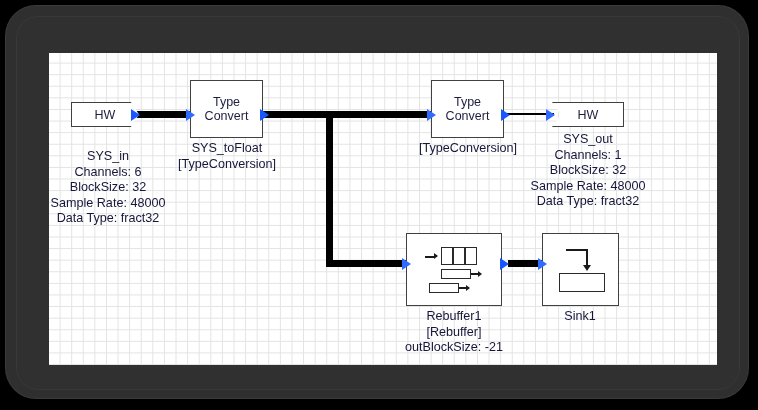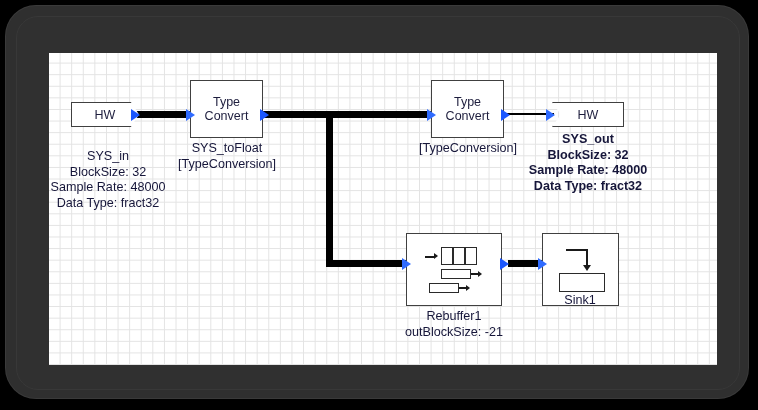--- a/index.html
+++ b/index.html
@@ -191,20 +191,21 @@
       <div class="wire-h" style="left:452px; top:60px; width:53px; height:2px;"></div>
 
       <div class="wire-h" style="left:459px; top:207px; width:48px; height:7px;"></div>
 
       <div class="hw-src" style="left:22px; top:49px; width:68px; height:25px;">
         <span class="node-title">HW</span>
       </div>
       <div class="port" style="left:82px; top:55.5px;"></div>
       <div class="caption" style="left:-31px; top:96px; width:180px;">
         <div>SYS_in</div>
+        <div>Channels: 6</div>
         <div>BlockSize: 32</div>
         <div>Sample Rate: 48000</div>
         <div>Data Type: fract32</div>
       </div>
 
       <div class="node" style="left:141px; top:27px; width:73px; height:58px; flex-direction:column;">
         <div>Type</div>
         <div>Convert</div>
       </div>
       <div class="port-open" style="left:137px; top:55.5px;"></div>
@@ -221,22 +222,23 @@
       <div class="port-open" style="left:378px; top:55.5px;"></div>
       <div class="port" style="left:452px; top:55.5px;"></div>
       <div class="caption" style="left:348px; top:88px; width:142px;">
         <div>[TypeConversion]</div>
       </div>
 
       <div class="hw-snk" style="left:503px; top:49px; width:72px; height:25px;">
         <span class="node-title">HW</span>
       </div>
       <div class="port-open" style="left:497px; top:55.5px;"></div>
-      <div class="caption" style="left:449px; top:79px; width:180px;font-weight:bold;">
+      <div class="caption" style="left:449px; top:79px; width:180px;">
         <div>SYS_out</div>
+        <div>Channels: 1</div>
         <div>BlockSize: 32</div>
         <div>Sample Rate: 48000</div>
         <div>Data Type: fract32</div>
       </div>
 
       <div class="node" style="left:357px; top:180px; width:96px; height:73px;">
         <div class="rb-glyph" style="left:0; top:0; width:96px; height:73px;">
 
           <div class="rb-line" style="left:18px; top:21.5px; width:10px; height:2px;"></div>
           <div class="rb-arrow" style="left:27px; top:19.3px;"></div>
@@ -250,31 +252,32 @@
 
           <div class="rb-box" style="left:22px; top:49px; width:30px; height:10px;"></div>
           <div class="rb-line" style="left:52px; top:53.2px; width:8px; height:2px;"></div>
           <div class="rb-arrow" style="left:59px; top:51px;"></div>
         </div>
       </div>
       <div class="port-open" style="left:353px; top:204.5px;"></div>
       <div class="port" style="left:451px; top:204.5px;"></div>
       <div class="caption" style="left:334px; top:256px; width:142px;">
         <div>Rebuffer1</div>
+        <div>[Rebuffer]</div>
         <div>outBlockSize: -21</div>
       </div>
 
       <div class="node" style="left:493px; top:180px; width:77px; height:73px;">
         <div class="rb-glyph" style="left:0; top:0; width:77px; height:73px;">
           <div class="sk-line" style="left:23px; top:15px; width:22px; height:2px;"></div>
           <div class="sk-line" style="left:43px; top:15px; width:2px; height:18px;"></div>
           <div class="sk-arrow" style="left:39.8px; top:31px;"></div>
           <div class="sk-rect" style="left:16px; top:39px; width:46px; height:19px;"></div>
         </div>
       </div>
       <div class="port-open" style="left:489px; top:204.5px;"></div>
-      <div class="caption" style="left:471px; top:240px; width:120px;">
+      <div class="caption" style="left:471px; top:256px; width:120px;">
         <div>Sink1</div>
       </div>
 
     </div>
   </div>
 </div>
 
 </body></html>

